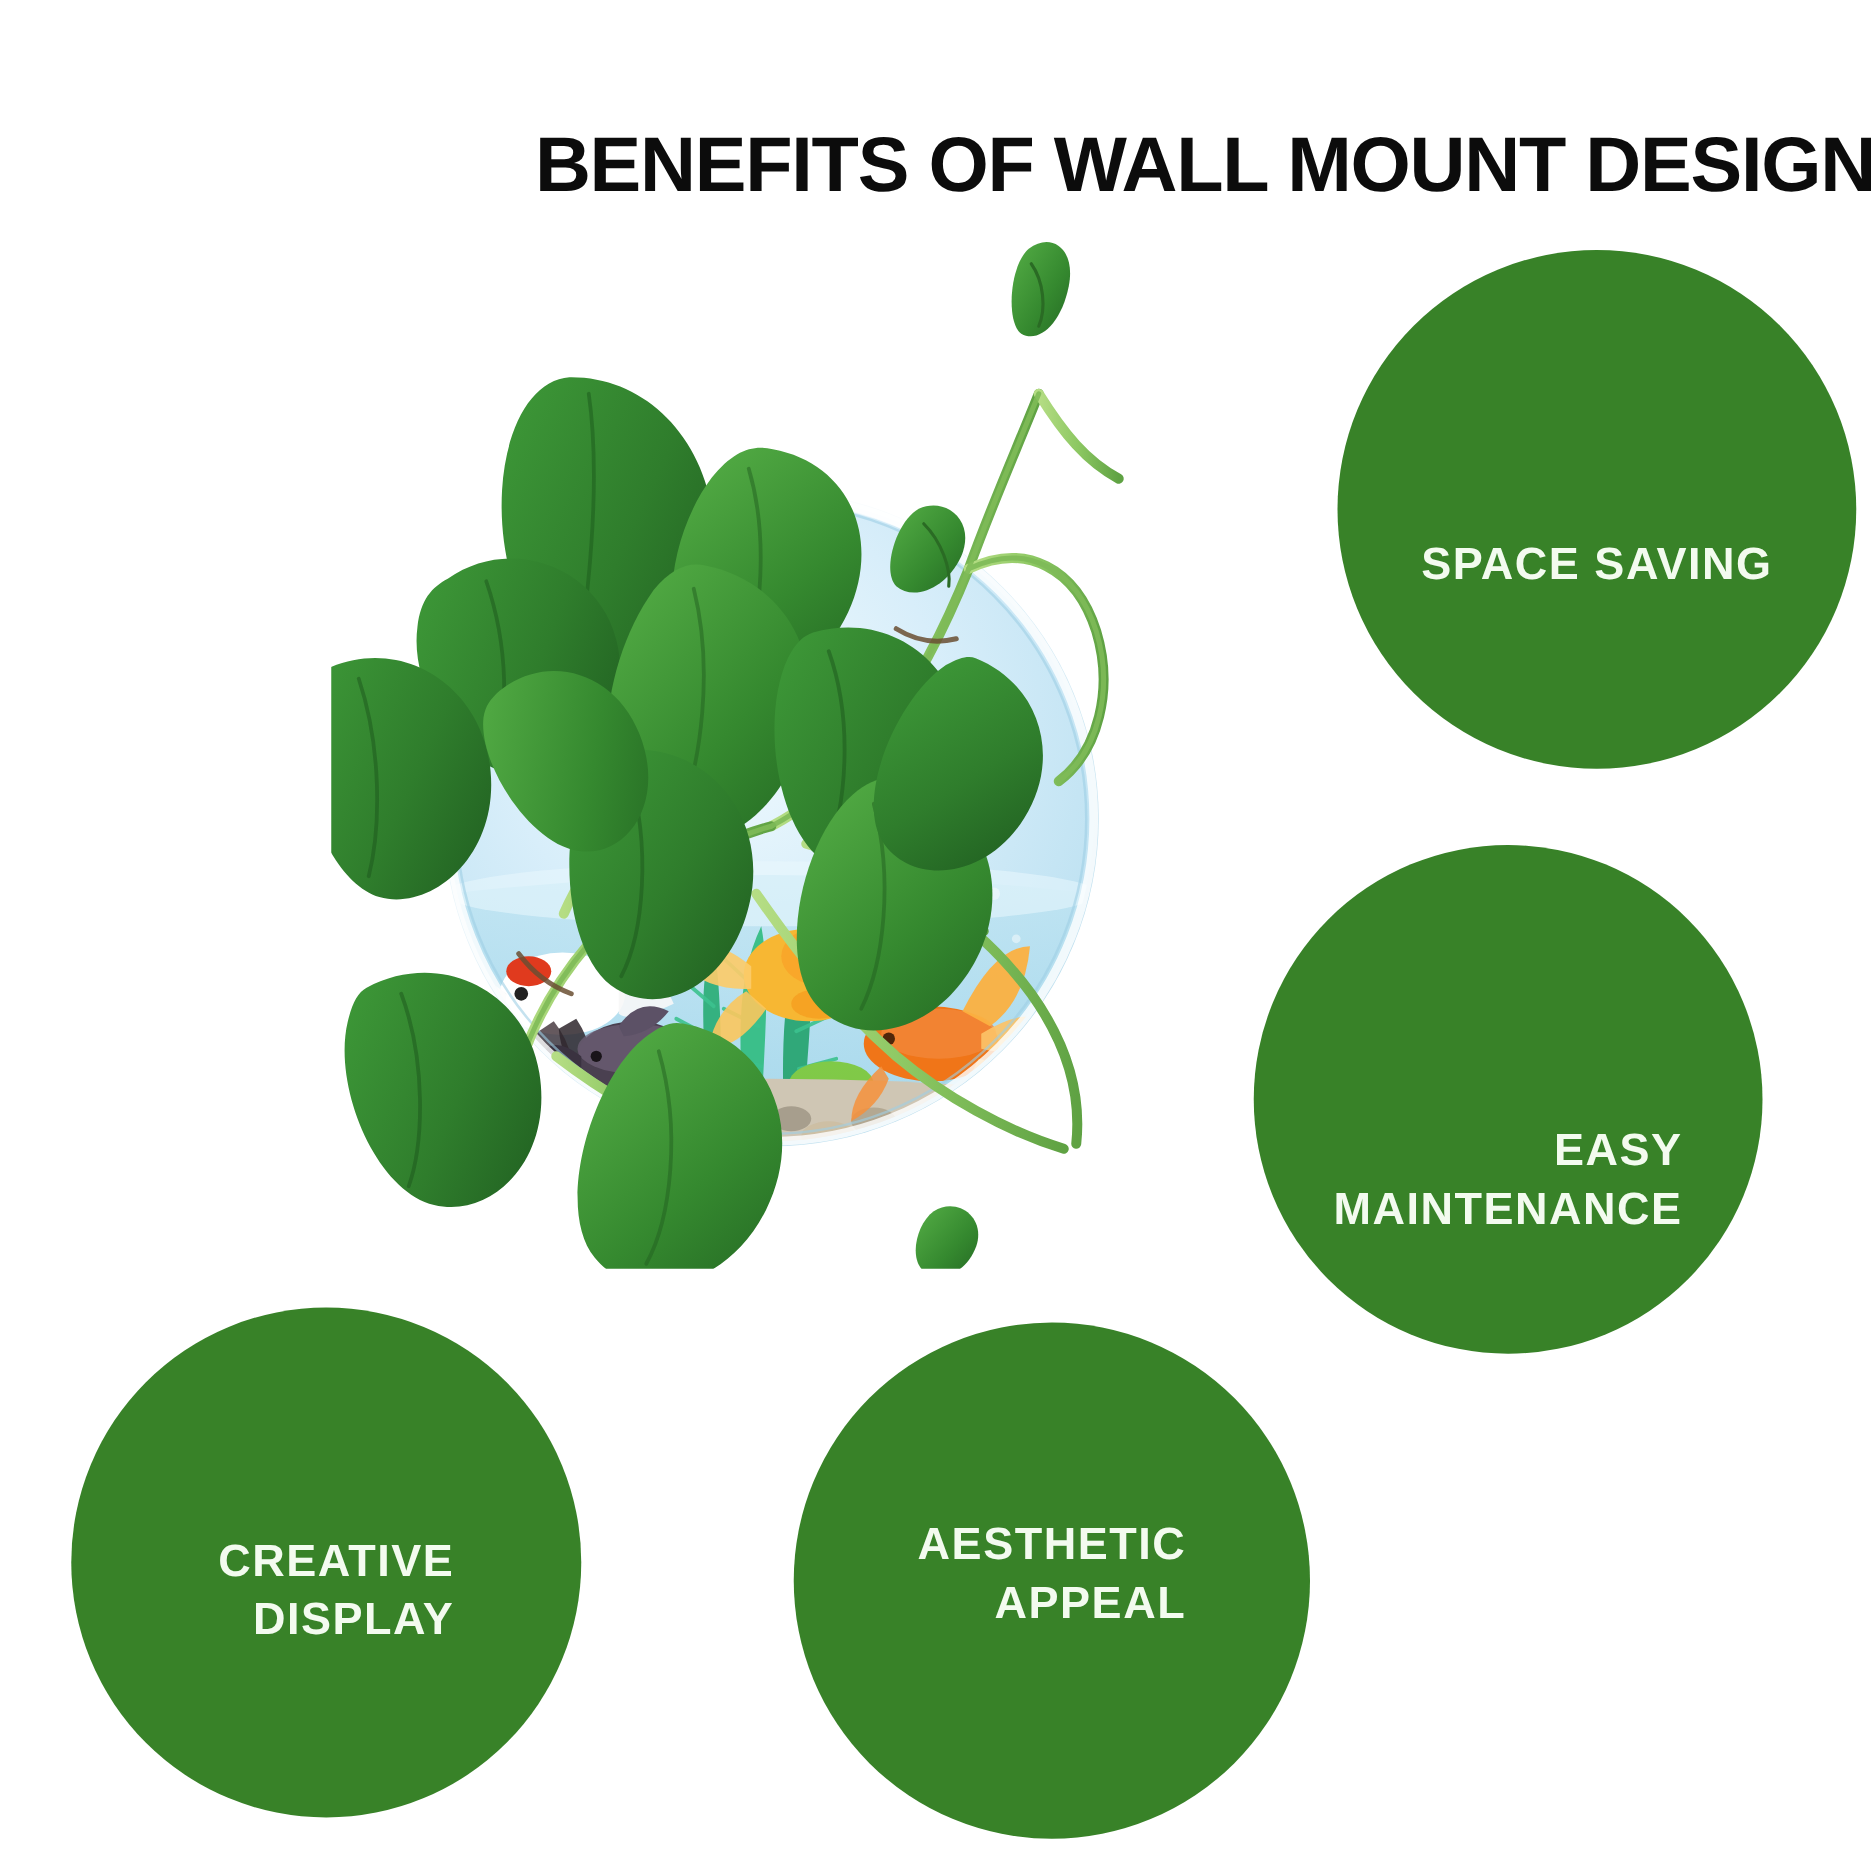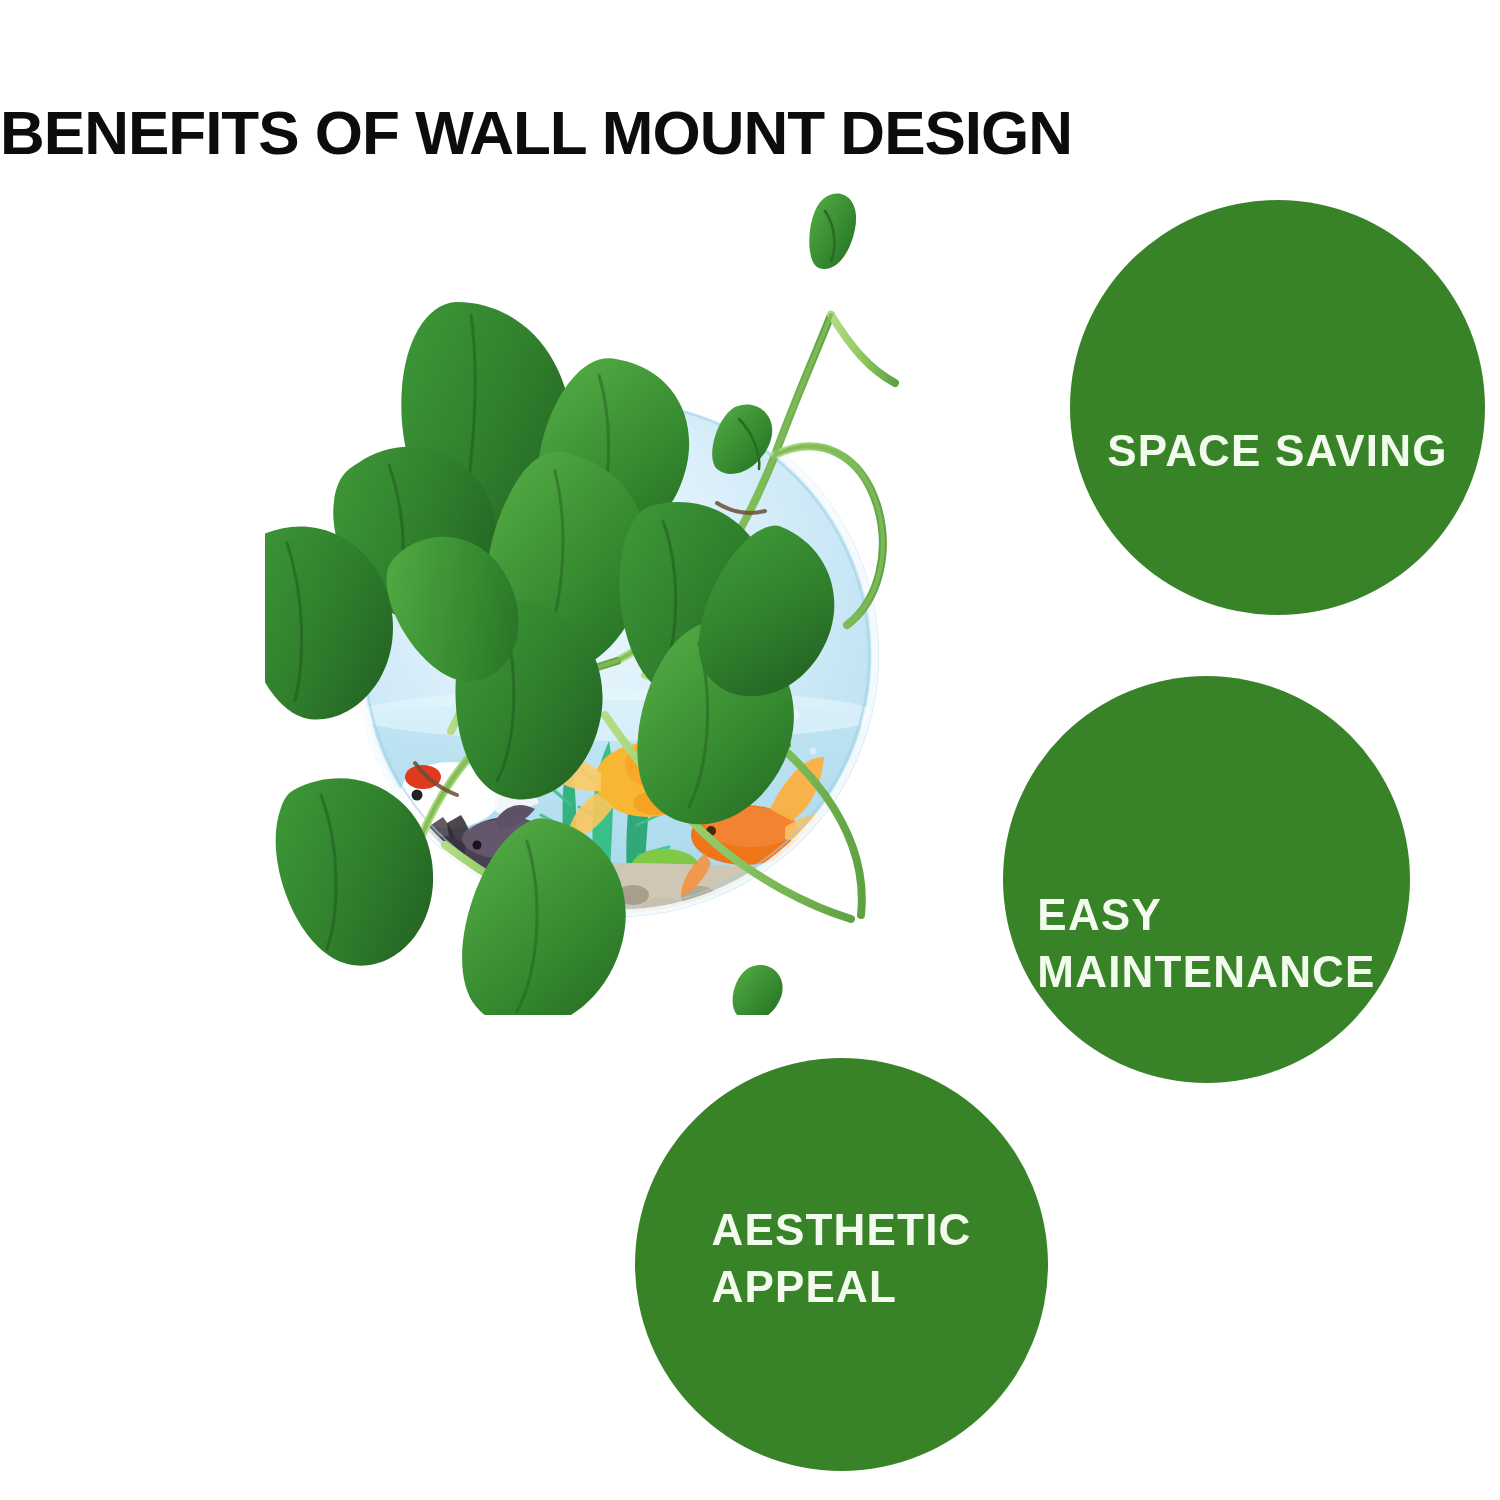--- a/index.html
+++ b/index.html
@@ -17,21 +17,21 @@
     background: #ffffff;
     overflow: hidden;
   }
 
   
   #page-title {
     position: absolute;
     left: 0;
     top: 60px;
     width: 1500px;
-    text-align: left;
+    text-align: right;
     font-family: "Liberation Sans", sans-serif;
     font-weight: bold;
     font-size: 62px;
     letter-spacing: -1px;
     color: #0c0c0c;
     line-height: 1;
     white-space: nowrap;
   }
 
   
@@ -40,24 +40,24 @@
     border-radius: 50%;
     background: #388228;
     display: flex;
     align-items: center;
     justify-content: center;
   }
   .benefit-label {
     color: #f3fbef;
     font-family: "Liberation Sans", sans-serif;
     font-weight: bold;
-    font-size: 44px;
+    font-size: 36px;
     letter-spacing: 1.2px;
     line-height: 1.28;
-    text-align: left;
+    text-align: right;
     white-space: pre-line;
   }
 
   #circle-space-saving { left: 1070px; top: 200px; width: 415px; height: 415px; }
   #circle-space-saving .benefit-label { transform: translateY(44px); }
 
   #circle-easy-maintenance { left: 1003px; top: 676px; width: 407px; height: 407px; }
   #circle-easy-maintenance .benefit-label { transform: translateY(42px); margin-top: 44px; }
 
   #circle-creative-display { left: 57px; top: 1046px; width: 408px; height: 408px; }
@@ -333,19 +333,23 @@
 
   <div id="circle-space-saving" class="benefit-circle">
     <span class="benefit-label">SPACE SAVING</span>
   </div>
 
   <div id="circle-easy-maintenance" class="benefit-circle">
     <span class="benefit-label">EASY
 MAINTENANCE</span>
   </div>
 
+  <div id="circle-creative-display" class="benefit-circle">
+    <span class="benefit-label">CREATIVE
+DISPLAY</span>
+  </div>
 
   <div id="circle-aesthetic-appeal" class="benefit-circle">
     <span class="benefit-label">AESTHETIC
 APPEAL</span>
   </div>
 
 </div>
 
 </body></html>

